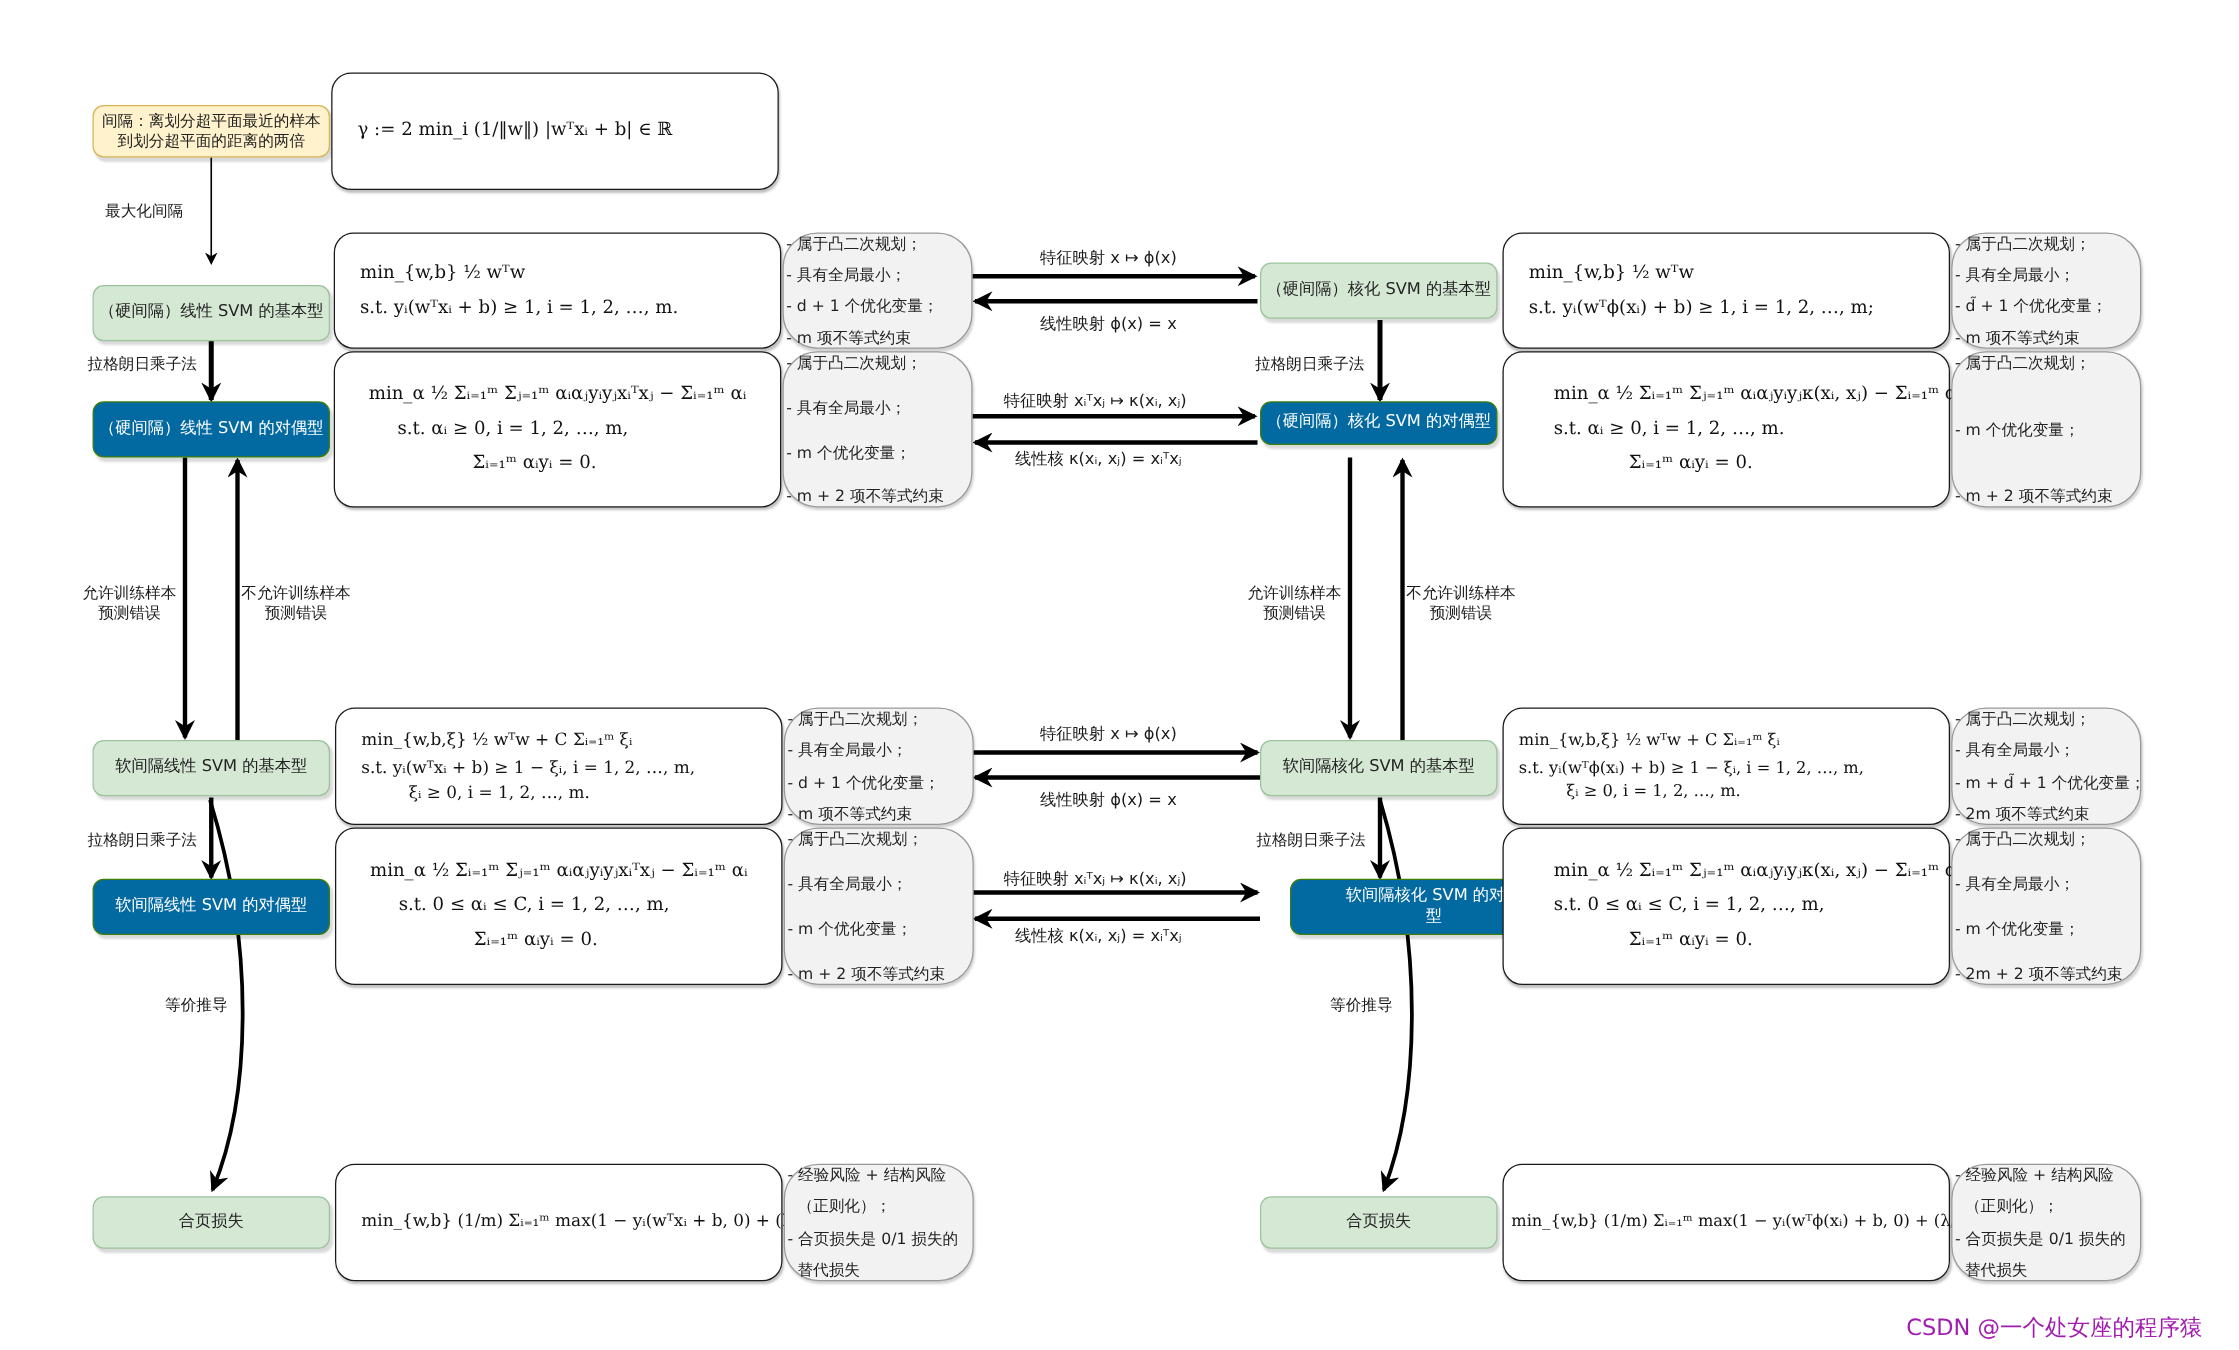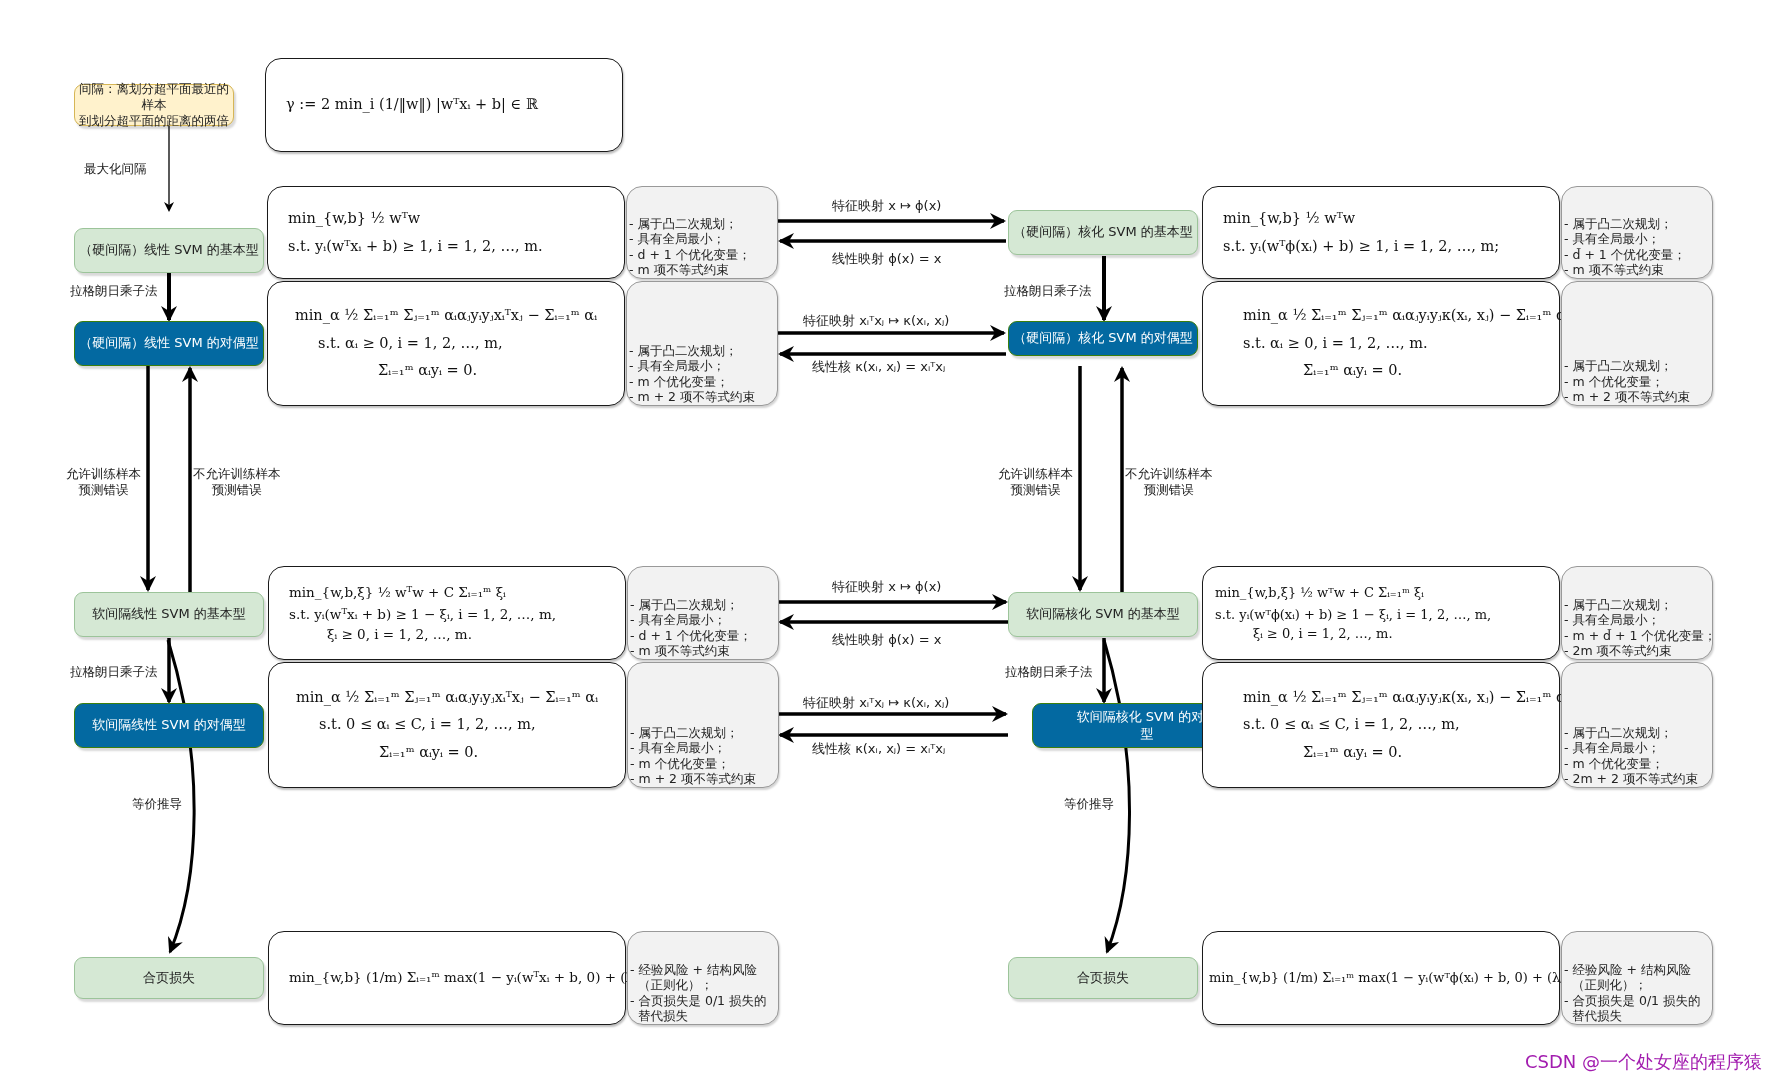--- a/index.html
+++ b/index.html
@@ -6,21 +6,21 @@
   body{width:1791px;height:1080px;position:relative;overflow:hidden;font-family:"DejaVu Sans","Liberation Sans",sans-serif;color:#1a1a1a;}
   .abs{position:absolute;box-sizing:border-box;}
   .node{display:flex;align-items:center;justify-content:center;text-align:center;border-radius:9px;font-size:13px;line-height:1.3;box-shadow:2px 3px 2px rgba(0,0,0,0.15);}
   .node.light{background:#d5e8d4;border:1.3px solid #9cc49a;color:#222;}
   .node.dark{background:#0369a1;border:1.3px solid #3c7f0c;color:#ffffff;}
   .node.yellow{background:#fff2cc;border:1.3px solid #d6b656;color:#222;}
   .formula{background:#fff;border:1.6px solid #1a1a1a;border-radius:16px;box-shadow:1px 2px 2px rgba(0,0,0,0.25);font-family:"DejaVu Serif","Liberation Serif",serif;font-size:14.5px;color:#111;display:flex;flex-direction:column;justify-content:center;padding:0 20px;}
   .formula .line{white-space:nowrap;line-height:1.9;}
   .formula .indent{padding-left:46px;}
   .formula .center{align-self:center;}
-  .info{background:#f2f2f2;border:1.3px solid #999;border-radius:16px;box-shadow:1px 2px 2px rgba(0,0,0,0.18);font-size:12.5px;line-height:1.25;color:#222;display:flex;flex-direction:column;justify-content:flex-end;padding:0 4px 0 2px;}
+  .info{background:#f2f2f2;border:1.3px solid #999;border-radius:28px;box-shadow:1px 2px 2px rgba(0,0,0,0.18);font-size:12.5px;line-height:1.25;color:#222;display:flex;flex-direction:column;justify-content:space-between;padding:0 4px 0 2px;}
   .info span{display:block;white-space:nowrap;}
   .lbl{font-size:12.5px;color:#1a1a1a;white-space:nowrap;text-align:center;line-height:1.3;}
   .arrowlbl{font-size:13px;white-space:nowrap;}
   svg.wires{position:absolute;left:0;top:0;}
   .watermark{font-size:18px;color:#a21caf;white-space:nowrap;}
 </style>
 </head>
 <body>
 
 <svg class="wires" width="1791" height="1080">
@@ -56,21 +56,21 @@
   <line x1="778" y1="333" x2="1004" y2="333" stroke="#000" stroke-width="3.5" marker-end="url(#ahs)"></line>
   <line x1="1006" y1="354" x2="780" y2="354" stroke="#000" stroke-width="3.5" marker-end="url(#ahs)"></line>
 
   <line x1="778" y1="602" x2="1006" y2="602" stroke="#000" stroke-width="3.5" marker-end="url(#ahs)"></line>
   <line x1="1008" y1="622" x2="780" y2="622" stroke="#000" stroke-width="3.5" marker-end="url(#ahs)"></line>
 
   <line x1="778" y1="714" x2="1006" y2="714" stroke="#000" stroke-width="3.5" marker-end="url(#ahs)"></line>
   <line x1="1008" y1="735" x2="780" y2="735" stroke="#000" stroke-width="3.5" marker-end="url(#ahs)"></line>
 </svg>
 
-<div class="abs node yellow" style="left:74px;top:84px;width:160px;height:42px;font-size:12.5px;white-space:pre-line;text-align:center;">间隔：离划分超平面最近的样本
+<div class="abs node yellow" style="left:74px;top:84px;width:190px;height:42px;font-size:12.5px;white-space:pre-line;text-align:center;">间隔：离划分超平面最近的样本
 到划分超平面的距离的两倍</div>
 <div class="abs formula" style="left:265px;top:58px;width:358px;height:94px;align-items:flex-start;">
   <span class="line">γ := 2 min_i (1/‖w‖) |wᵀxᵢ + b| ∈ ℝ</span>
 </div>
 <div class="abs lbl" style="left:84px;top:161px;">最大化间隔</div>
 
 <div class="abs node light" style="left:74px;top:228px;width:190px;height:45px;">（硬间隔）线性 SVM 的基本型</div>
 <div class="abs formula" style="left:267px;top:186px;width:358px;height:93px;">
   <span class="line">min_{w,b}   ½ wᵀw</span>
   <span class="line">s.t.   yᵢ(wᵀxᵢ + b) ≥ 1,     i = 1, 2, …, m.</span>

